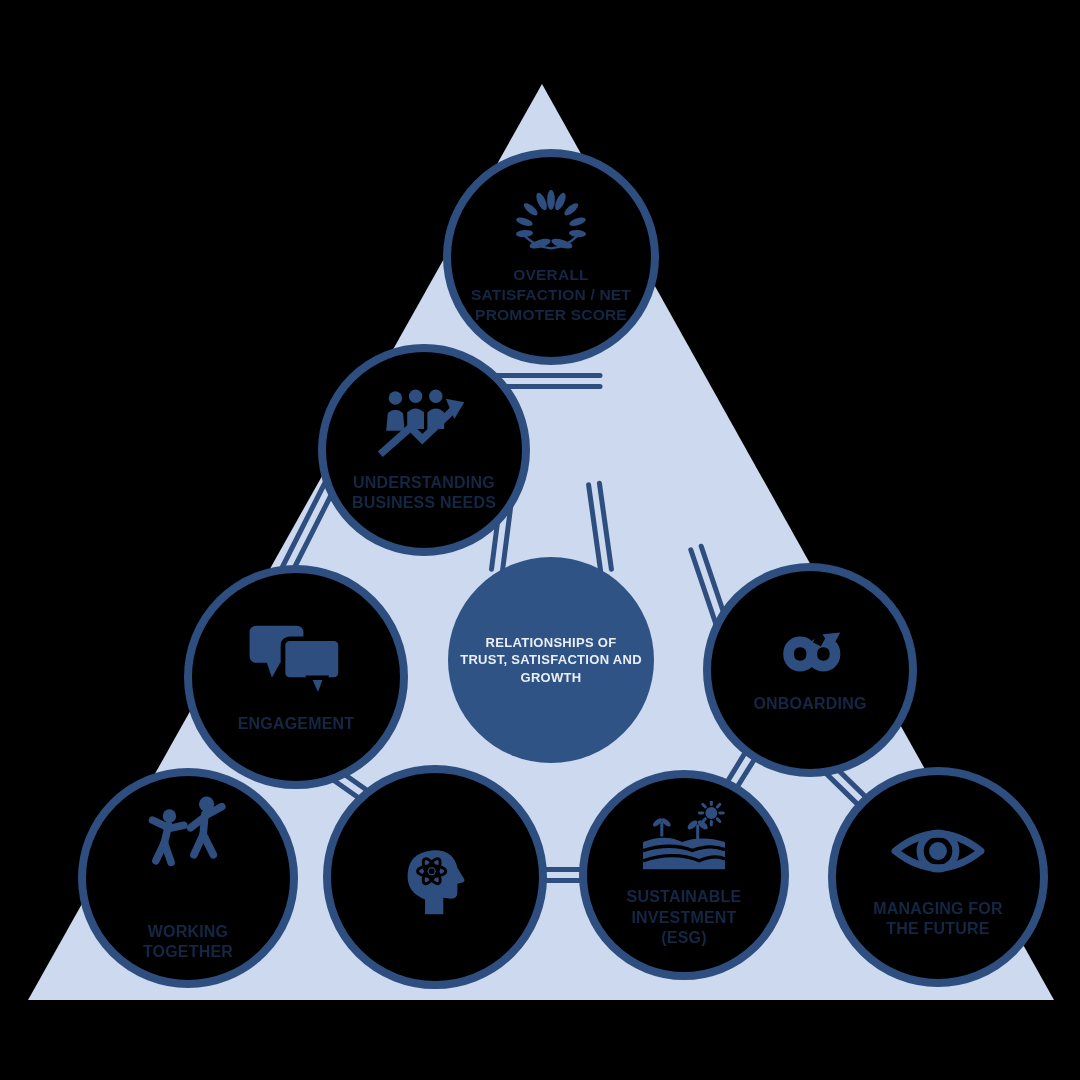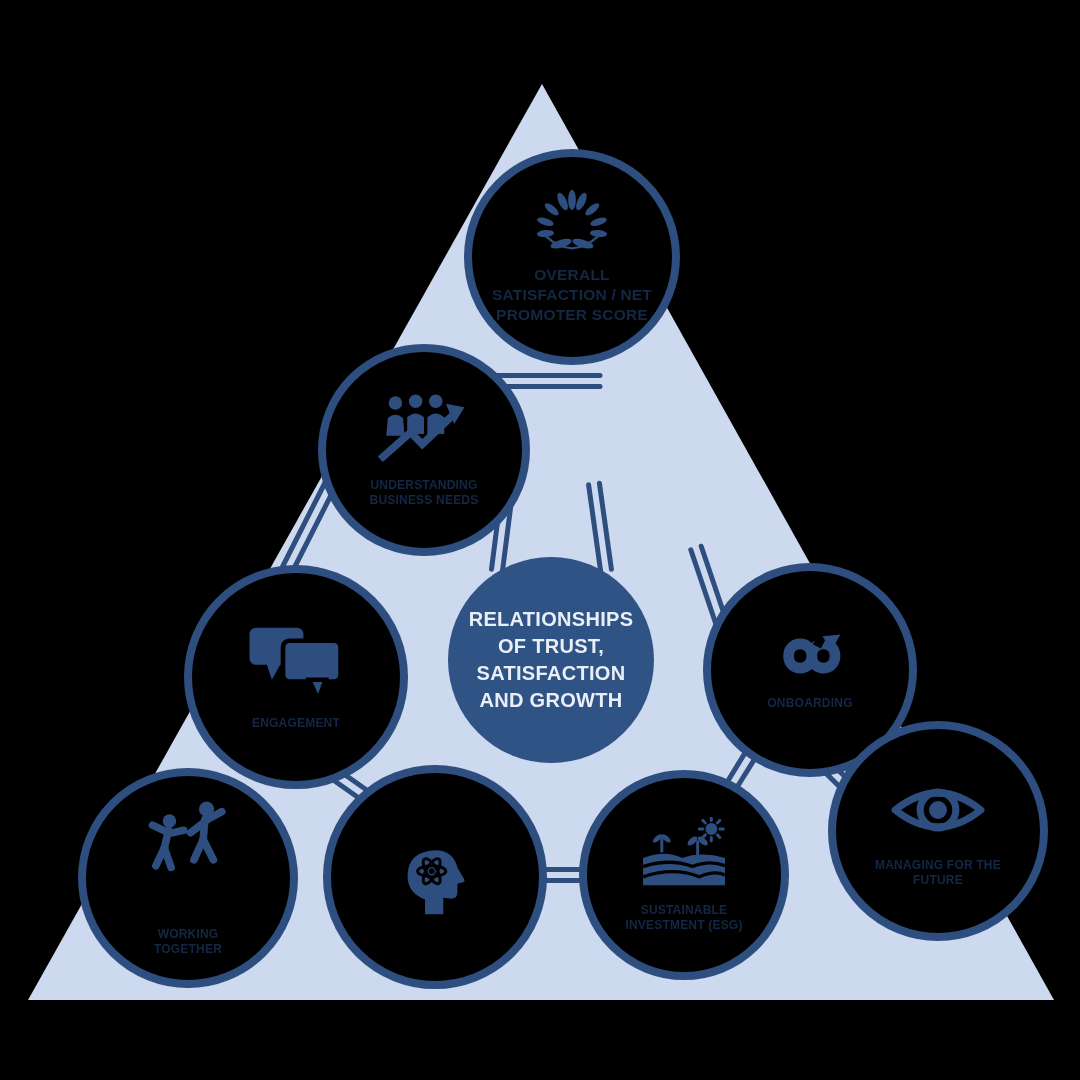--- a/index.html
+++ b/index.html
@@ -18,28 +18,28 @@
   .triangle{fill:var(--triangle);}
   .link{stroke:var(--ring);stroke-width:5;stroke-linecap:round;}
   .node{
     position:absolute;box-sizing:border-box;border:8px solid var(--ring);
     border-radius:50%;background:#000;display:flex;align-items:center;justify-content:center;
   }
   .node-inner{display:flex;flex-direction:column;align-items:center;gap:12px;}
   .icon{color:var(--ring);display:block;}
   .label{
     width:172px;text-align:center;font-weight:bold;color:var(--label);
-    font-size:12px;line-height:1.28;letter-spacing:.2px;text-transform:uppercase;
+    font-size:16px;line-height:1.28;letter-spacing:.2px;text-transform:uppercase;
   }
   .node-center{
     background:var(--centerFill);border:none;
   }
   .label-center{
     width:182px;text-align:center;font-weight:bold;color:var(--centerLabel);
-    font-size:20px;line-height:1.35;letter-spacing:.3px;text-transform:uppercase;
+    font-size:13px;line-height:1.35;letter-spacing:.3px;text-transform:uppercase;
   }
 </style>
 </head>
 <body>
 
 <div class="stage">
 
   <svg class="bg" viewBox="0 0 1080 1080">
     <polygon class="triangle" points="542,84 1054,1000 28,1000"></polygon>
     <g>
@@ -66,21 +66,21 @@
       <line class="link" x1="520" y1="880.5" x2="604" y2="880.5"></line>
 
       <line class="link" x1="755.3" y1="736.1" x2="725.3" y2="785.1"></line>
       <line class="link" x1="764.7" y1="742.9" x2="734.7" y2="790.9"></line>
 
       <line class="link" x1="813.2" y1="760.9" x2="858.2" y2="804.9"></line>
       <line class="link" x1="820.9" y1="753.1" x2="865.9" y2="797.1"></line>
     </g>
   </svg>
 
-  <div class="node" style="left:464px;top:149px;width:216px;height:216px;">
+  <div class="node" style="left:443px;top:149px;width:216px;height:216px;">
     <div class="node-inner">
       <svg class="icon" width="88" height="64" viewBox="0 0 112 82">
         <g fill="currentColor">
           <ellipse cx="56" cy="14" rx="5" ry="13"></ellipse>
           <ellipse cx="44" cy="16" rx="5" ry="12" transform="rotate(-25 44 16)"></ellipse>
           <ellipse cx="68" cy="16" rx="5" ry="12" transform="rotate(25 68 16)"></ellipse>
           <ellipse cx="30" cy="26" rx="4.5" ry="11" transform="rotate(-50 30 26)"></ellipse>
           <ellipse cx="22" cy="42" rx="4.5" ry="11" transform="rotate(-72 22 42)"></ellipse>
           <ellipse cx="22" cy="57" rx="4.5" ry="11" transform="rotate(-95 22 57)"></ellipse>
           <ellipse cx="82" cy="26" rx="4.5" ry="11" transform="rotate(50 82 26)"></ellipse>
@@ -208,21 +208,21 @@
         </g>
         <g stroke="#000" stroke-width="4" fill="none">
           <path d="M8,58 Q40,48 66,58 Q86,50 104,57"></path>
           <path d="M8,70 Q44,58 74,70 Q92,62 104,68"></path>
         </g>
       </svg>
       <div class="label" style="width:150px;">SUSTAINABLE INVESTMENT (ESG)</div>
     </div>
   </div>
 
-  <div class="node" style="left:828px;top:721px;width:220px;height:220px;">
+  <div class="node" style="left:828px;top:767px;width:220px;height:220px;">
     <div class="node-inner">
       <svg class="icon" width="100" height="72" viewBox="0 0 112 80">
         <path d="M8,40 Q56,2 104,40 Q56,78 8,40 Z" stroke="currentColor" stroke-width="8" fill="none" stroke-linejoin="round"></path>
         <circle cx="56" cy="40" r="20" stroke="currentColor" stroke-width="8" fill="none"></circle>
         <circle cx="56" cy="40" r="10" fill="currentColor"></circle>
       </svg>
       <div class="label" style="width:150px;">MANAGING FOR THE FUTURE</div>
     </div>
   </div>
 

